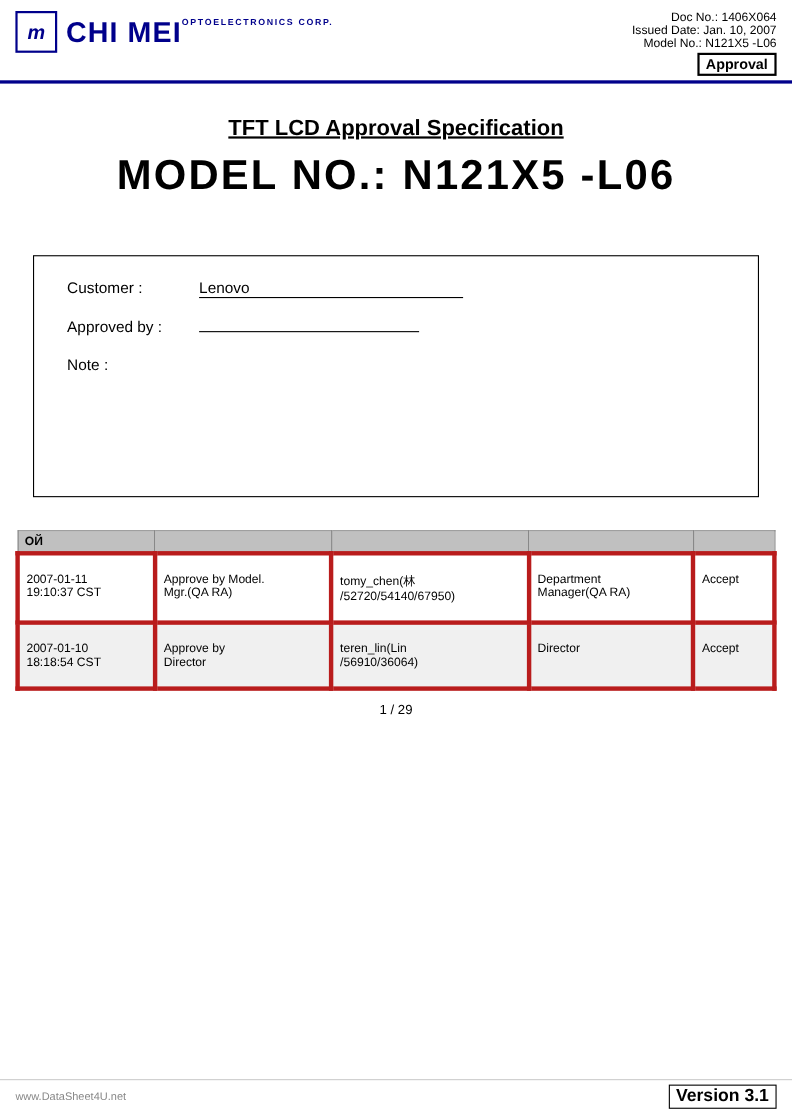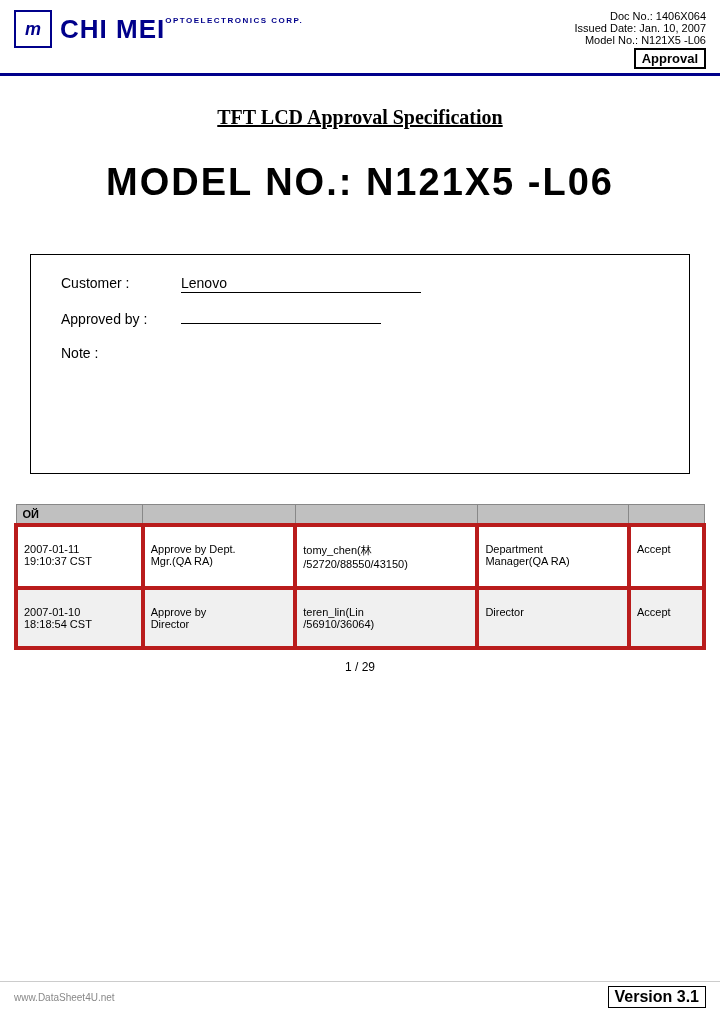--- a/index.html
+++ b/index.html
@@ -80,23 +80,22 @@
     
     .main-content {
       padding: 30px 50px 10px 50px;
       text-align: center;
     }
 
     .title-main {
       font-size: 20px;
       font-weight: bold;
       text-decoration: underline;
-      margin-bottom: 32px;
-      color: #000;
-      font-family: Liberation Serif, serif;
+      margin-bottom: 10px;
+      color: #000;
     }
 
     .model-no {
       font-size: 38px;
       font-weight: 900;
       color: #000;
       letter-spacing: 2px;
       margin-bottom: 40px;
     }
 
@@ -238,24 +237,24 @@
         <th></th>
         <th></th>
         <th></th>
         <th></th>
       </tr>
     </thead>
     <tbody id="approval-tbody">
     <tr>
           <td style="white-space: pre-line;">2007-01-11
 19:10:37 CST</td>
-          <td style="white-space: pre-line;">Approve by Dept.
+          <td style="white-space: pre-line;">Approve by Model.
 Mgr.(QA RA)</td>
           <td style="white-space: pre-line;">tomy_chen(林
-/52720/88550/43150)</td>
+/52720/54140/67950)</td>
           <td style="white-space: pre-line;">Department
 Manager(QA RA)</td>
           <td style="white-space: pre-line;">Accept</td>
         </tr>
         <tr>
           <td style="white-space: pre-line;">2007-01-10
 18:18:54 CST</td>
           <td style="white-space: pre-line;">Approve by
 Director</td>
           <td style="white-space: pre-line;">teren_lin(Lin

